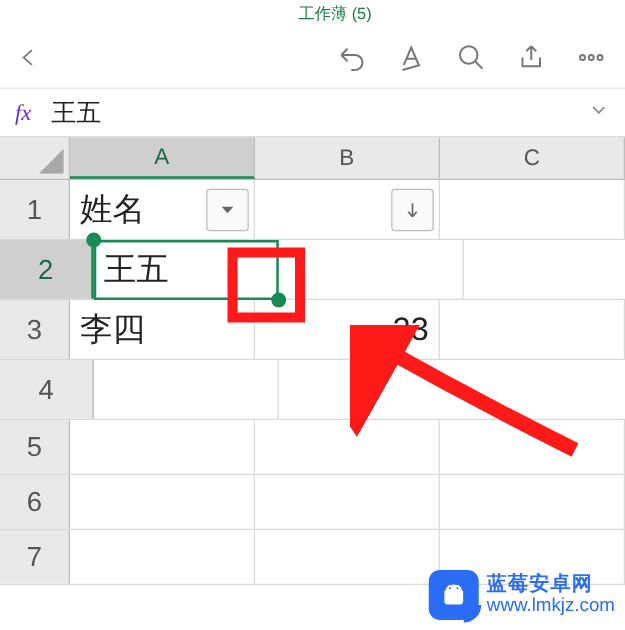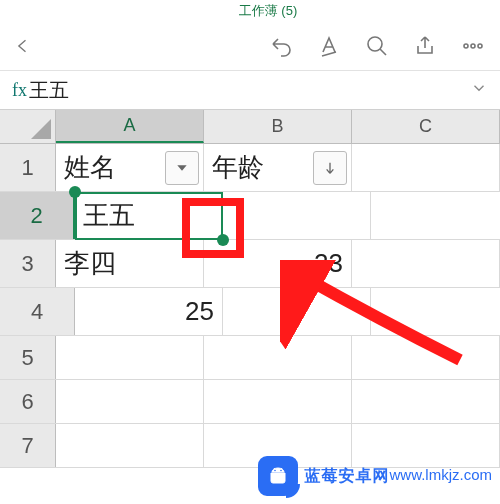--- a/index.html
+++ b/index.html
@@ -5,21 +5,21 @@
     * { margin: 0; padding: 0; box-sizing: border-box; }
     body { font-family: -apple-system, "Segoe UI", sans-serif; background: #fff; width: 500px; height: 504px; position: relative; overflow: hidden; }
     .titlebar { display: flex; justify-content: center; align-items: center; height: 22px; font-size: 13px; color: #1a7a47; font-weight: 500; margin-left: 36px; }
     .toolbar { display: flex; align-items: center; height: 48px; padding: 0 10px; }
     .tb-left { flex: 0 0 auto; }
     .tb-right { flex: 1; display: flex; justify-content: flex-end; gap: 22px; align-items: center; padding-right: 4px; }
     .icon-btn { width: 26px; height: 26px; display: flex; align-items: center; justify-content: center; color: #666; cursor: pointer; }
     .icon-btn svg { width: 24px; height: 24px; stroke: #777; stroke-width: 1.6; fill: none; }
     .back svg { width: 20px; height: 20px; }
     .fxbar { display: flex; align-items: center; height: 40px; border-top: 1px solid #e2e2e2; border-bottom: 1px solid #d0d0d0; padding: 0 12px; }
-    .fxlabel { font-family: "Times New Roman", serif; font-size: 18px; color: #0f766e; margin-right: 2px; }
+    .fxlabel { font-style: italic; font-family: "Times New Roman", serif; font-size: 18px; color: #6d28d9; margin-right: 16px; }
     .fxval { flex: 1; font-size: 20px; color: #222; }
     .fxchev svg { width: 18px; height: 18px; stroke: #888; stroke-width: 1.8; fill: none; }
     .grid { position: relative; }
     .colheads { display: flex; height: 34px; background: #e9e9e9; border-bottom: 1px solid #bdbdbd; }
     .corner { width: 75px; border-right: 1px solid #bdbdbd; display: flex; align-items: flex-end; justify-content: flex-end; padding: 4px; }
     .corner svg { width: 20px; height: 20px; fill: #a8a8a8; }
     .colhead { flex: 0 0 148px; border-right: 1px solid #bdbdbd; display: flex; align-items: center; justify-content: center; font-size: 18px; color: #555; }
     .colhead.sel { background: #cfcfcf; border-bottom: 2px solid #1a8a55; color: #1a6b44; }
     .row { display: flex; height: 46px; border-bottom: 1px solid #d9d9d9; position: relative; }
     .row.data { height: 48px; }
@@ -32,21 +32,21 @@
     .filterbtn { position: absolute; right: 4px; top: 50%; transform: translateY(-50%); width: 34px; height: 34px; border: 1px solid #bbb; border-radius: 3px; background: #fafafa; display: flex; align-items: center; justify-content: center; }
     .filterbtn svg { width: 16px; height: 16px; stroke: #666; stroke-width: 2; fill: none; }
     .sel-cell { position: absolute; border: 2px solid #1a8a55; pointer-events: none; }
     .sel-handle { position: absolute; width: 12px; height: 12px; background: #1a8a55; border-radius: 50%; pointer-events: none; }
     .redbox { position: absolute; border: 8px solid #ff1a1a; pointer-events: none; }
     .arrow { position: absolute; pointer-events: none; }
     .watermark { position: absolute; right: 8px; bottom: 8px; display: flex; align-items: center; gap: 6px; }
     .wm-badge { width: 40px; height: 40px; background: #2a6df4; border-radius: 9px 9px 14px 9px; display: flex; align-items: center; justify-content: center; position: relative; }
     .wm-badge::after { content: ""; position: absolute; right: -2px; bottom: -2px; width: 14px; height: 14px; background: #2a6df4; border-radius: 0 0 14px 0; }
     .wm-badge svg { width: 24px; height: 24px; fill: #fff; position: relative; z-index: 1; }
-    .wm-text { display: flex; flex-direction: row; line-height: 1.1; }
+    .wm-text { display: flex; flex-direction: column; line-height: 1.1; }
     .wm-title { font-size: 16px; font-weight: 700; color: #2a6df4; letter-spacing: 1px; }
     .wm-url { font-size: 15px; color: #2a6df4; }
   </style>
 </head>
 <body>
 
 <div class="titlebar">
   <span>工作薄 (5)</span>
 </div>
 
@@ -116,21 +116,20 @@
     <div class="rowhead">1</div>
     <div class="cell header">
       <span>姓名</span>
       <div class="filterbtn">
         <svg viewBox="0 0 24 24">
             <path d="M5 8 L12 16 L19 8 Z" fill="#666" stroke="none"></path>
           </svg>
       </div>
     </div>
     <div class="cell header">
-      <span>年龄</span>
       <div class="filterbtn">
         <svg viewBox="0 0 24 24">
             <path d="M12 4 V20 M12 20 L7 14 M12 20 L17 14"></path>
           </svg>
       </div>
     </div>
     <div class="cell"></div>
   </div>
 
   <div class="row data">
@@ -147,23 +146,20 @@
         <span>李四</span>
       </div>
     <div class="cell num">
         <span>23</span>
       </div>
     <div class="cell"></div>
   </div>
 
   <div class="row data">
     <div class="rowhead">4</div>
-    <div class="cell num">
-        <span>25</span>
-      </div>
     <div class="cell"></div>
   </div>
 
   <div class="row empty">
     <div class="rowhead">5</div>
     <div class="cell"></div>
     <div class="cell"></div>
     <div class="cell"></div>
   </div>
 

